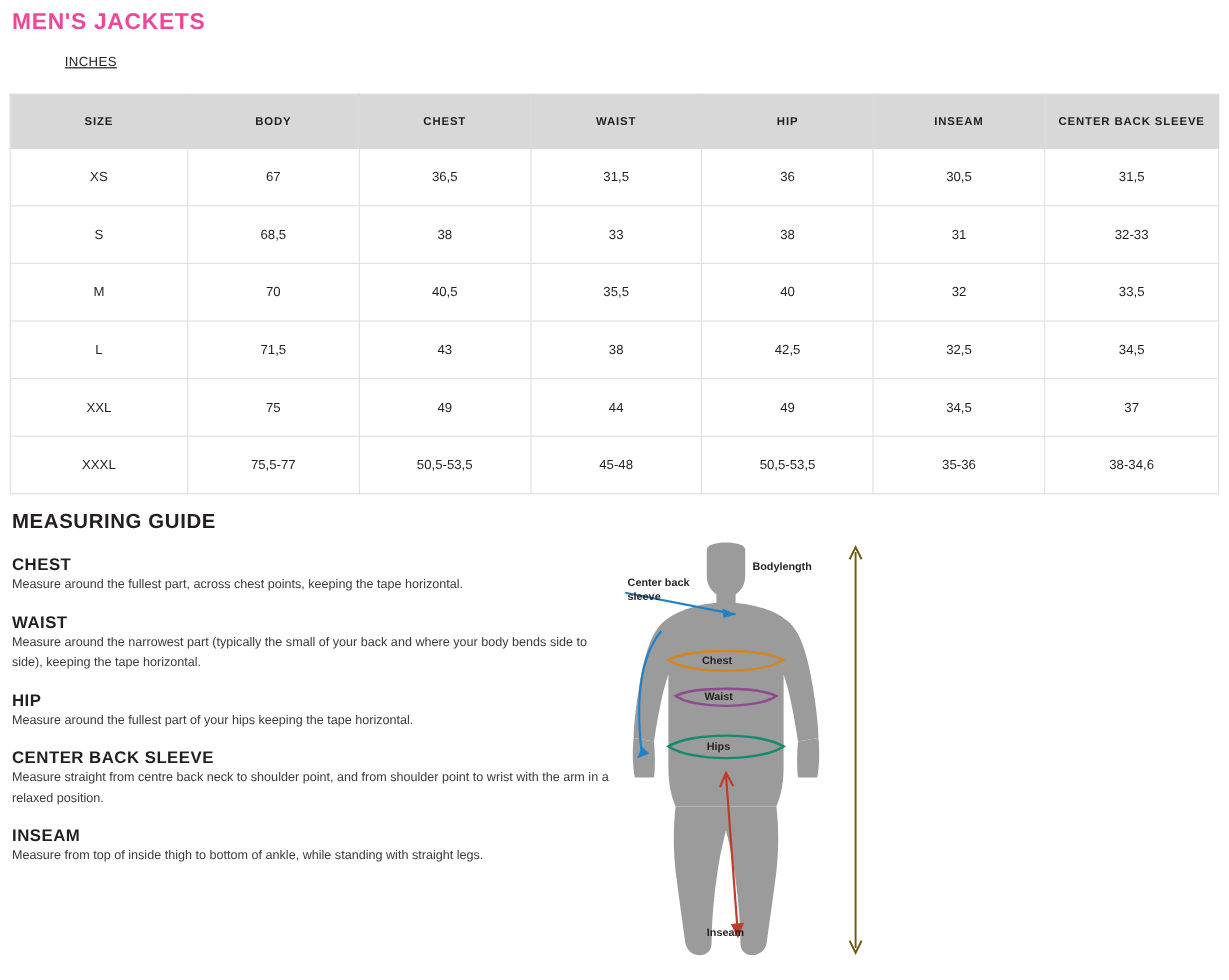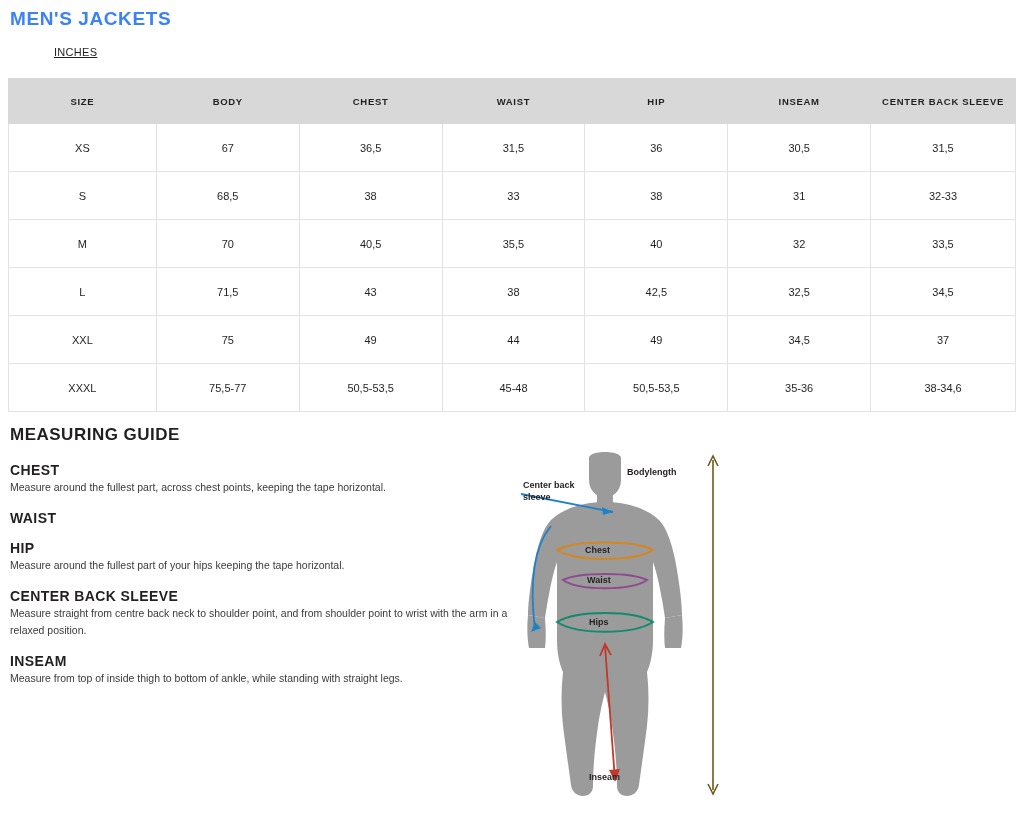--- a/index.html
+++ b/index.html
@@ -18,21 +18,21 @@
     height: 817px;
     overflow: hidden;
   }
   .page-title {
     position: absolute;
     left: 10px;
     top: 8px;
     font-size: 19px;
     font-weight: bold;
     letter-spacing: 0.6px;
-    color: #3b82f6;
+    color: #ec4899;
   }
   .unit-link {
     position: absolute;
     left: 10px;
     top: 46px;
     font-size: 11px;
     letter-spacing: 0.3px;
     color: #231f20;
     text-decoration: underline;
     cursor: pointer;
@@ -198,20 +198,21 @@
 
   <div class="guide-title">MEASURING GUIDE</div>
 
   <div class="guide-list">
     <div class="guide-item">
       <h3>CHEST</h3>
       <p>Measure around the fullest part, across chest points, keeping the tape horizontal.</p>
     </div>
     <div class="guide-item">
       <h3>WAIST</h3>
+      <p>Measure around the narrowest part (typically the small of your back and where your body bends side to side), keeping the tape horizontal.</p>
     </div>
     <div class="guide-item">
       <h3>HIP</h3>
       <p>Measure around the fullest part of your hips keeping the tape horizontal.</p>
     </div>
     <div class="guide-item">
       <h3>CENTER BACK SLEEVE</h3>
       <p>Measure straight from centre back neck to shoulder point, and from shoulder point to wrist with the arm in a relaxed position.</p>
     </div>
     <div class="guide-item">

